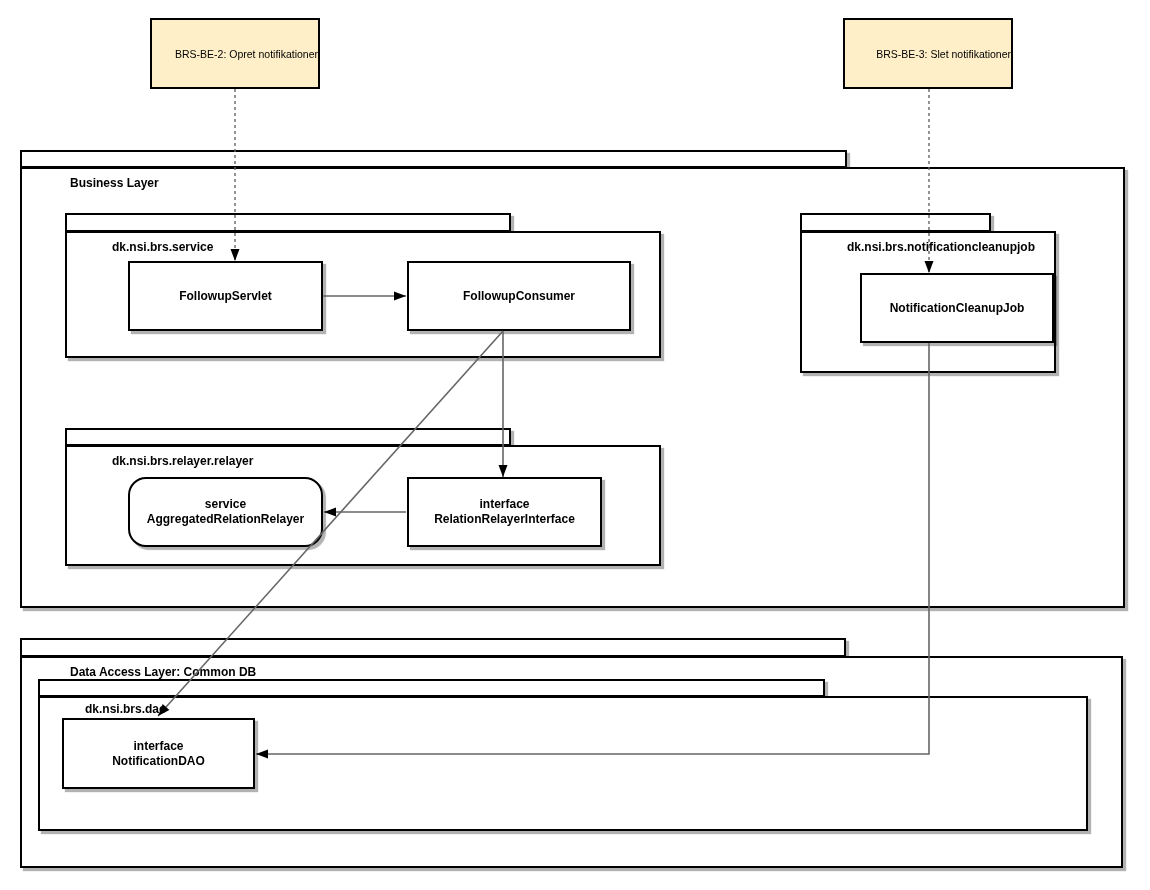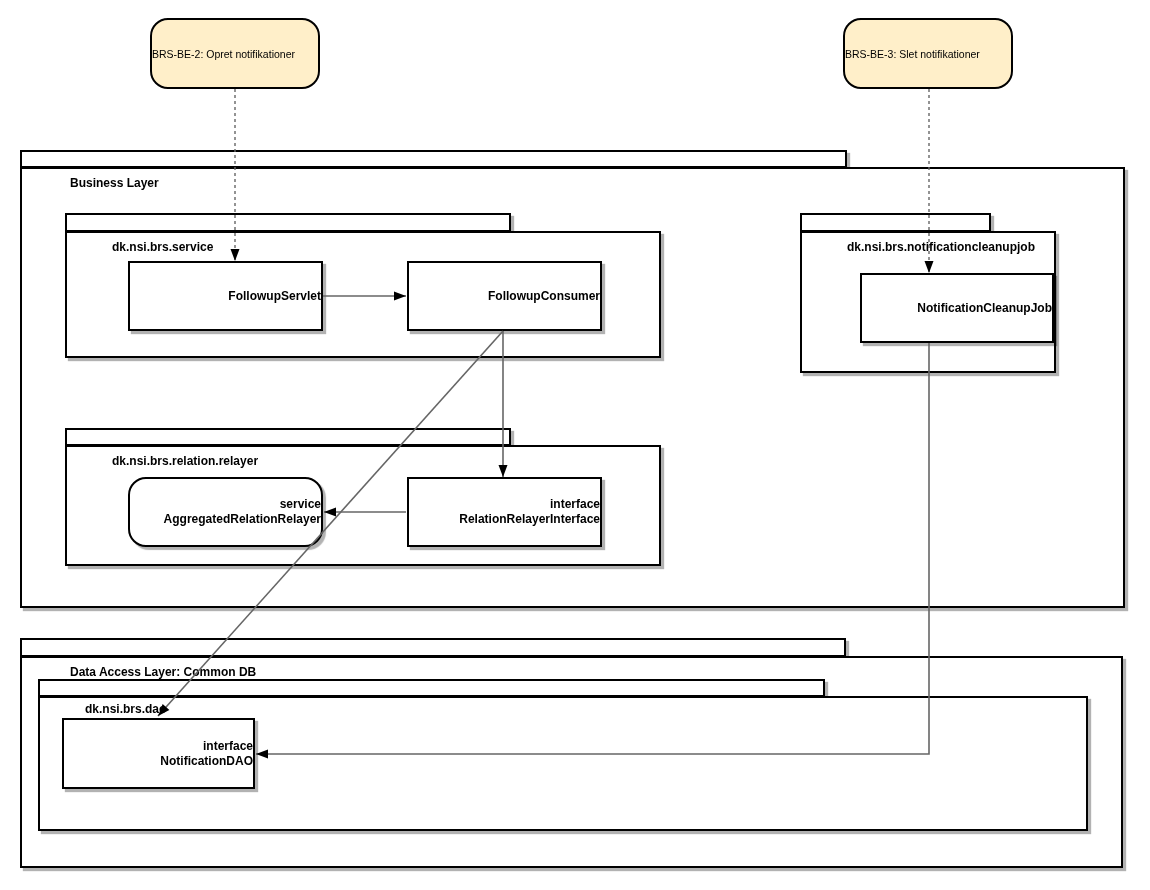--- a/index.html
+++ b/index.html
@@ -26,28 +26,28 @@
     box-shadow:3px 3px 1px rgba(0,0,0,0.30);
   }
   .z1{z-index:1}.z2{z-index:2}.z3{z-index:3}.z4{z-index:4}
   .pkg-label{
     font-size:12px;font-weight:bold;white-space:nowrap;z-index:6;line-height:14px;padding-left:40px;
   }
   
   .component{
     background:#fff;border:2px solid var(--shape-border);
     box-shadow:3px 3px 1px rgba(0,0,0,0.30);
-    display:flex;flex-direction:column;align-items:flex-end;justify-content:center;
+    display:flex;flex-direction:column;align-items:center;justify-content:center;
     font-size:12px;font-weight:bold;line-height:15px;text-align:center;
     z-index:5;
   }
   
   .note{
-    background:var(--note-fill);border:2px solid var(--shape-border);border-radius:18px;
-    display:flex;align-items:center;justify-content:flex-start;
+    background:var(--note-fill);border:2px solid var(--shape-border);border-radius:0;
+    display:flex;align-items:center;justify-content:flex-end;
     font-size:10.5px;font-weight:normal;white-space:nowrap;
     z-index:5;
   }
   svg.connectors{position:absolute;left:0;top:0;z-index:10;pointer-events:none;}
   svg.connectors path.edge{fill:none;stroke:var(--connector);stroke-width:1.6px;}
   svg.connectors path.dashed{stroke-dasharray:3,3;stroke-width:1.4px;}
   .arrowhead-shape{fill:var(--arrowhead);}
 </style>
 </head>
 <body>
@@ -58,35 +58,35 @@
   <div class="abs pkg-body z2" style="left:20px;top:167px;width:1105px;height:441px;"></div>
   <div class="abs pkg-label" style="left:30px;top:176px;">Business Layer</div>
 
   <div class="abs pkg-tab z3" style="left:65px;top:213px;width:446px;height:19px;"></div>
   <div class="abs pkg-body z4" style="left:65px;top:231px;width:596px;height:127px;"></div>
   <div class="abs pkg-label" style="left:72px;top:240px;">dk.nsi.brs.service</div>
 
   <div class="abs component" style="left:128px;top:261px;width:195px;height:70px;">
     <span>FollowupServlet</span>
   </div>
-  <div class="abs component" style="left:407px;top:261px;width:195px;height:70px;">
+  <div class="abs component" style="left:407px;top:261px;width:224px;height:70px;">
     <span>FollowupConsumer</span>
   </div>
 
   <div class="abs pkg-tab z3" style="left:800px;top:213px;width:191px;height:19px;"></div>
   <div class="abs pkg-body z4" style="left:800px;top:231px;width:256px;height:142px;"></div>
   <div class="abs pkg-label" style="left:807px;top:240px;">dk.nsi.brs.notificationcleanupjob</div>
 
   <div class="abs component" style="left:832px;top:273px;width:194px;height:70px;margin-left:28px;">
     <span>NotificationCleanupJob</span>
   </div>
 
   <div class="abs pkg-tab z3" style="left:65px;top:428px;width:446px;height:18px;"></div>
   <div class="abs pkg-body z4" style="left:65px;top:445px;width:596px;height:121px;"></div>
-  <div class="abs pkg-label" style="left:72px;top:454px;">dk.nsi.brs.relation.relayer</div>
+  <div class="abs pkg-label" style="left:72px;top:454px;">dk.nsi.brs.relayer.relayer</div>
 
   <div class="abs component" style="left:128px;top:477px;width:195px;height:70px;border-radius:18px;">
     <span>service</span>
     <span>AggregatedRelationRelayer</span>
   </div>
   <div class="abs component" style="left:407px;top:477px;width:195px;height:70px;">
     <span>interface</span>
     <span>RelationRelayerInterface</span>
   </div>
 

